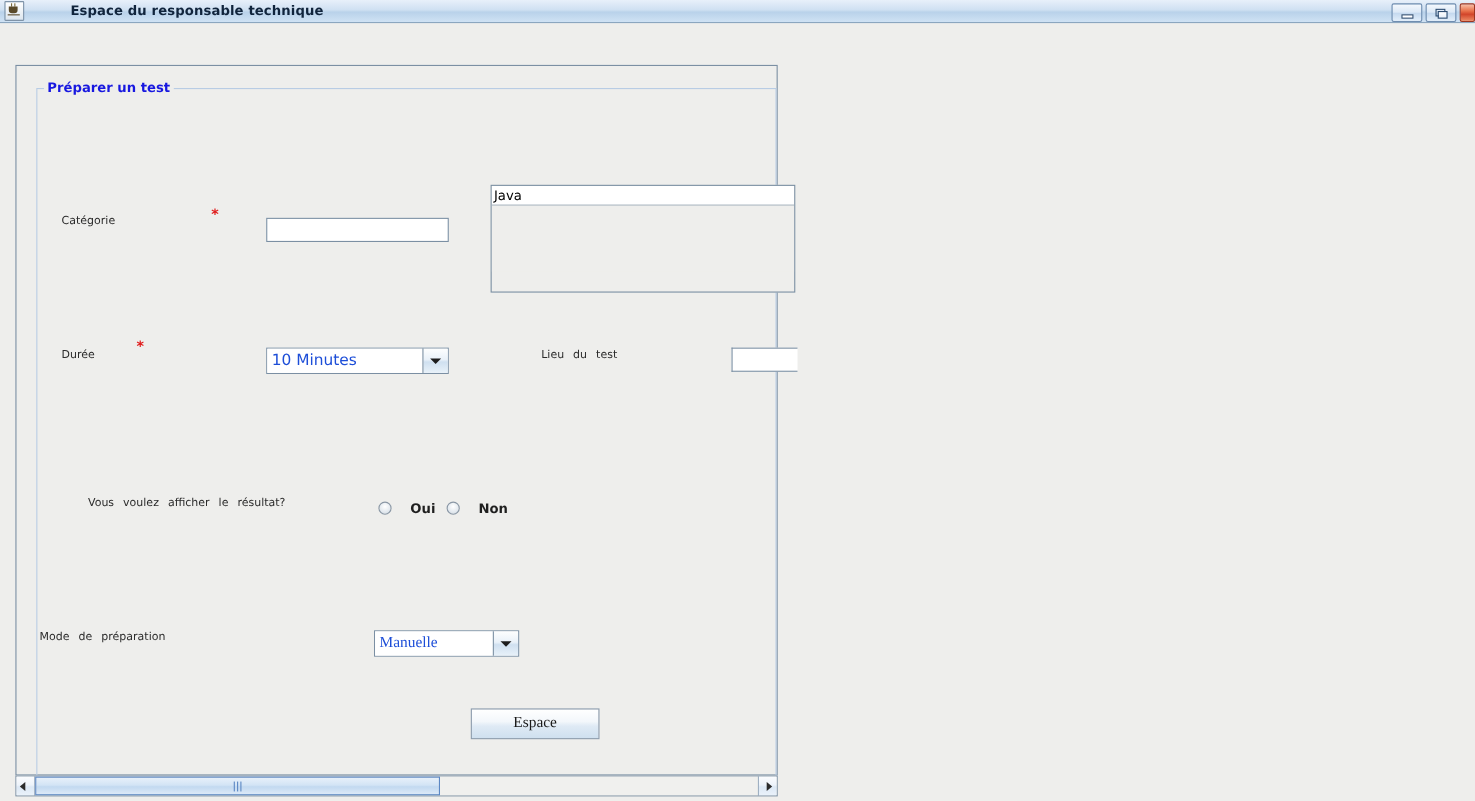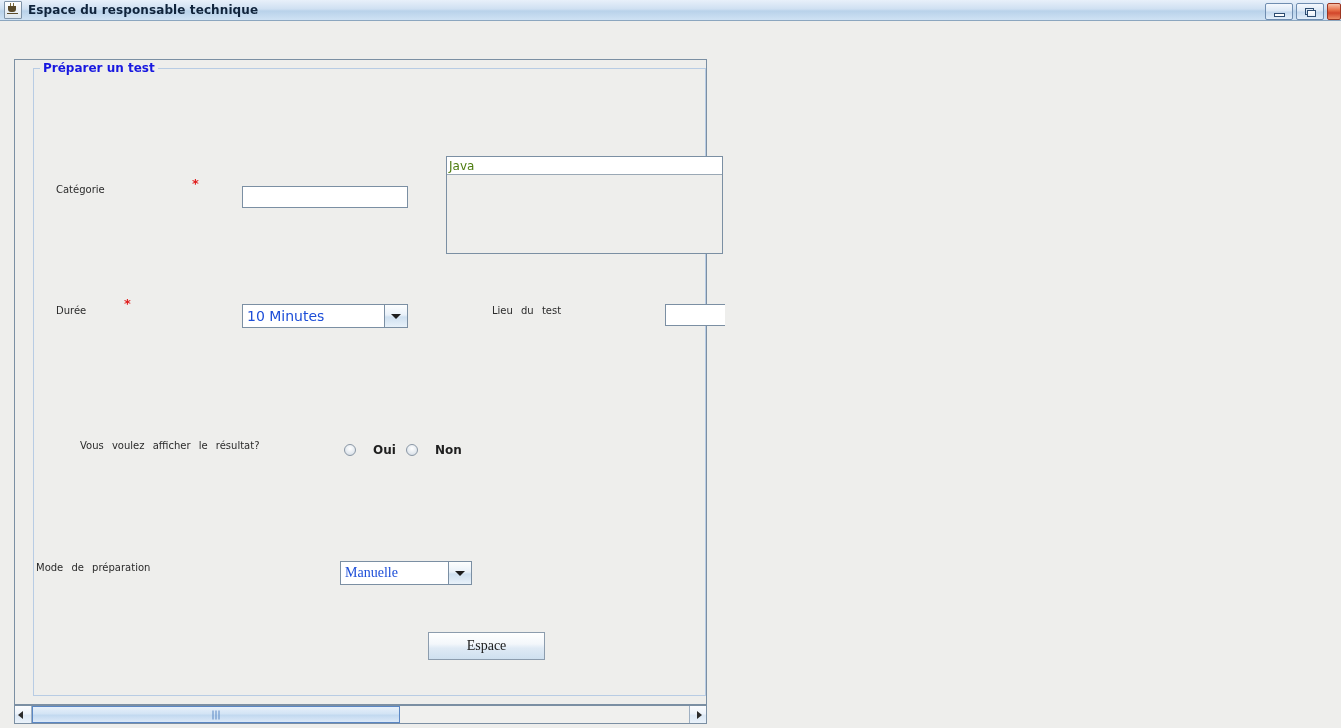--- a/index.html
+++ b/index.html
@@ -66,20 +66,21 @@
     left: 2px; top: 11px;
     width: 11px; height: 1px;
     background: #5a4a2a;
   }
   .title-text {
     font-size: 12px;
     font-weight: bold;
     color: #10243c;
     letter-spacing: 0.1px;
     white-space: nowrap;
+    margin-left: 36px;
   }
   .win-buttons {
     position: absolute;
     right: 0; top: 2px;
     display: flex;
     align-items: center;
     height: 18px;
   }
   .win-btn {
     width: 28px;
@@ -159,21 +160,21 @@
     width: 693px;
     height: 646px;
     border: 1px solid #7b8fa3;
     background: #eeeeec;
     box-sizing: border-box;
   }
 
   
   .titled-panel {
     position: absolute;
-    left: 18px; top: 8px;
+    left: 18px; top: 20px;
     width: 673px;
     height: 628px;
     border: 1px solid #b8cce4;
     box-sizing: border-box;
     background: transparent;
   }
   .panel-title {
     position: absolute;
     left: 6px;
     top: -8px;
@@ -282,21 +283,21 @@
     color: #3a3a3a;
   }
   .table-row {
     height: 17px;
     background: #ffffff;
     border-bottom: 1px solid #9aa8b5;
     display: flex;
     align-items: center;
     padding-left: 2px;
     font-size: 12px;
-    color: #4d7c0f;
+    color: #000000;
     white-space: nowrap;
   }
   .table-blank {
     background: #eeeeec;
     height: 60px;
   }
 
   
   .radio {
     position: absolute;

